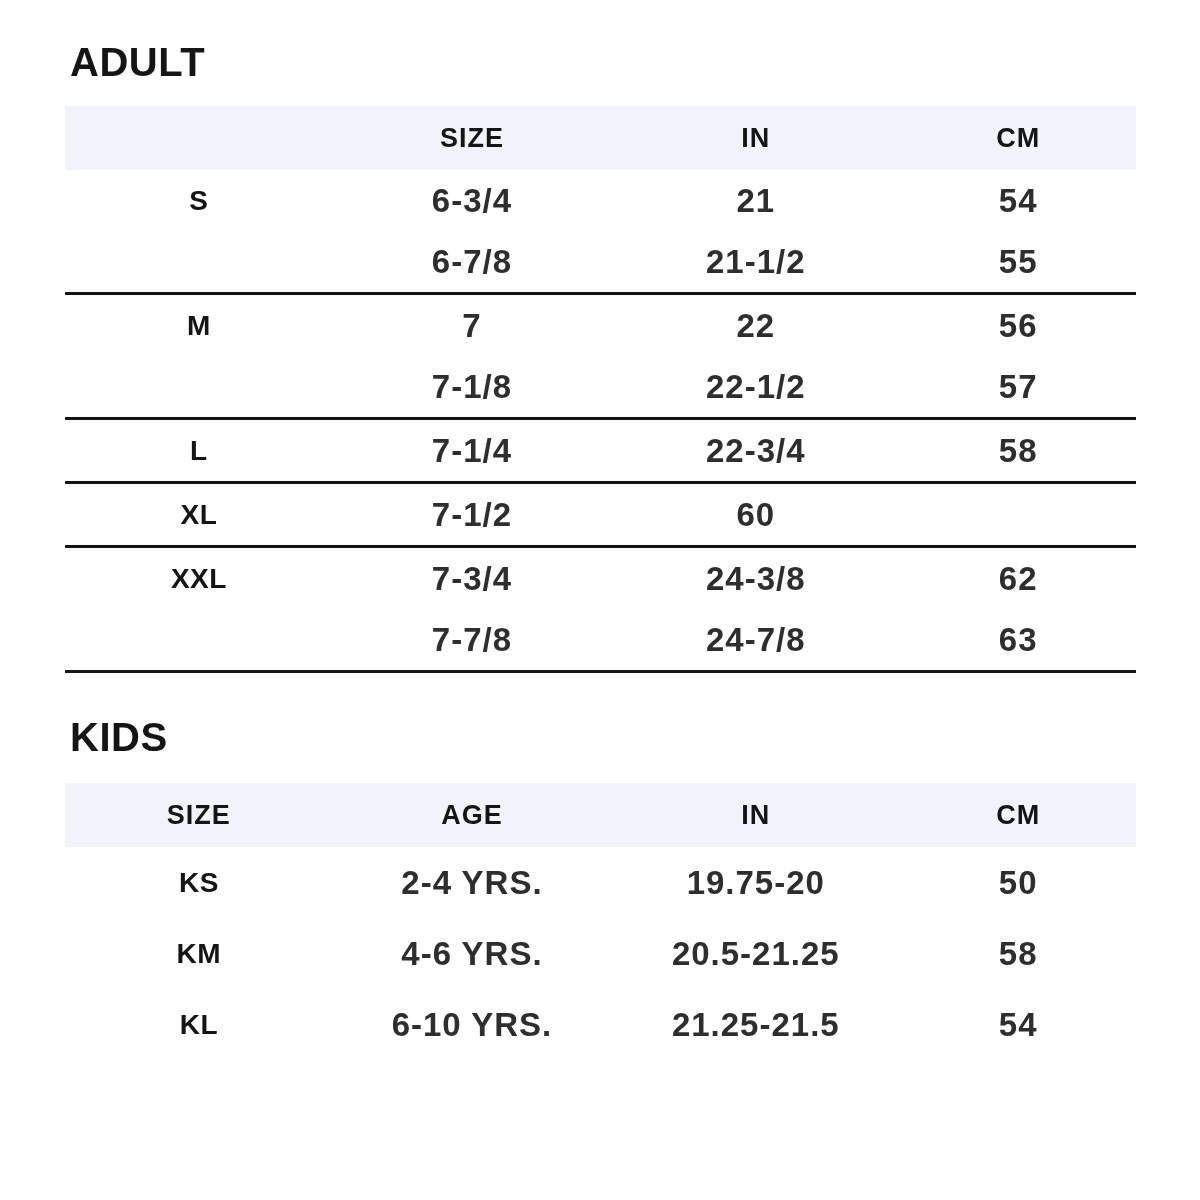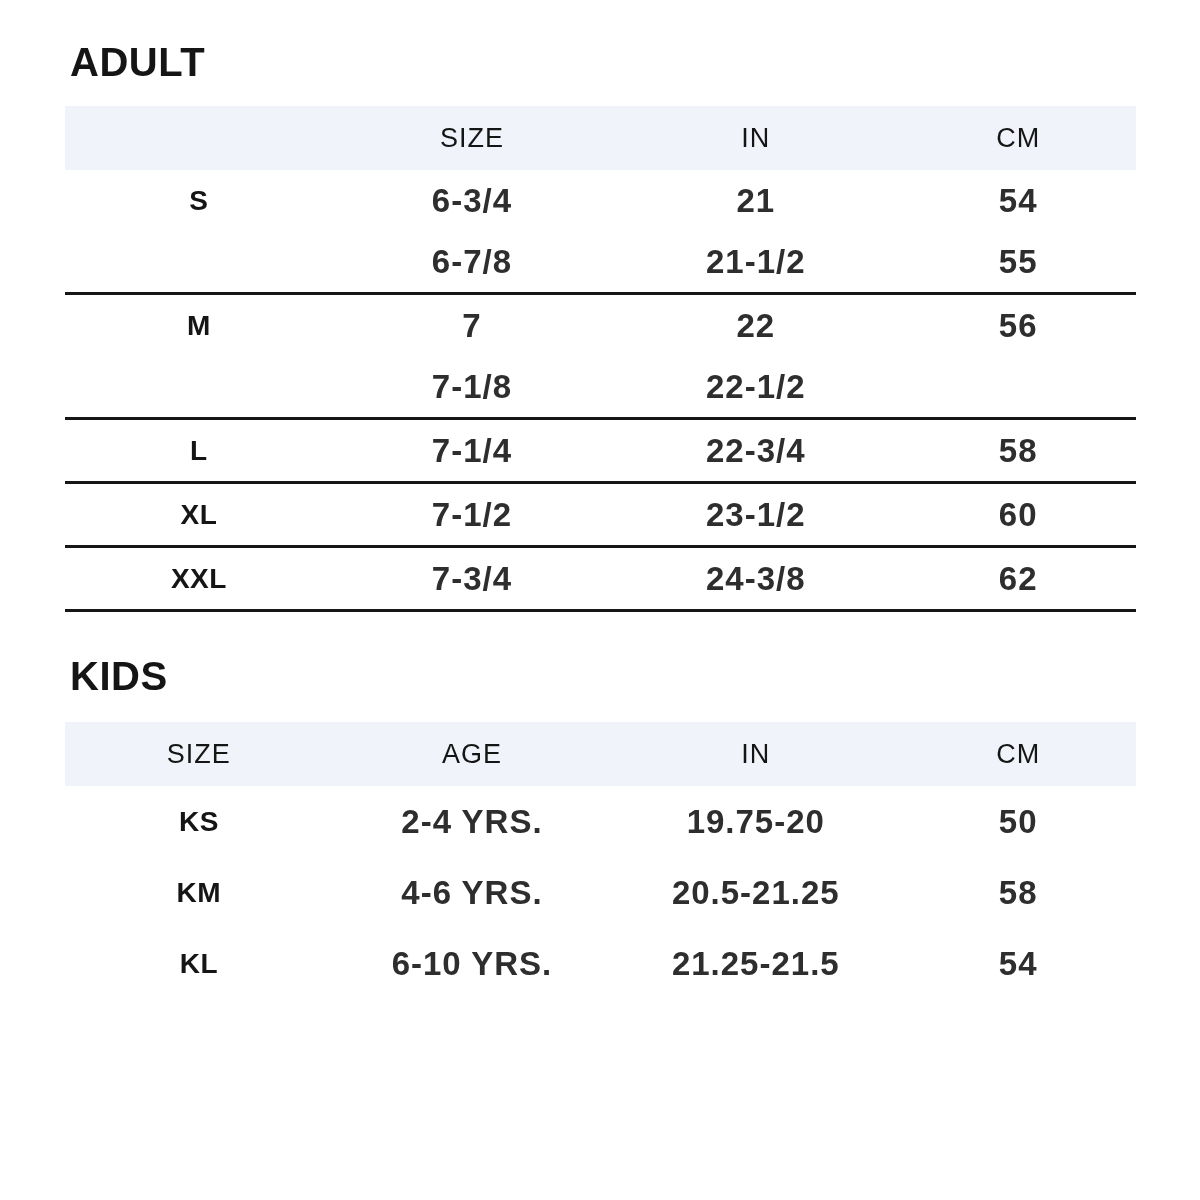--- a/index.html
+++ b/index.html
@@ -29,21 +29,21 @@
     margin-top: 22px;
     height: 64px;
     background: #f0f3f9;
     display: grid;
     grid-template-columns: 25% 26% 27% 22%;
     align-items: center;
   }
   .hcell {
     text-align: center;
     font-size: 27px;
-    font-weight: 400;
+    font-weight: 700;
     letter-spacing: 1px;
     color: #151515;
   }
   .trow {
     display: grid;
     grid-template-columns: 25% 26% 27% 22%;
     align-items: center;
     height: 61px;
   }
   .kids-body .trow {
@@ -109,44 +109,50 @@
           <div class="trow">
             <div class="cell label">M</div>
             <div class="cell value">7</div>
             <div class="cell value">22</div>
             <div class="cell value">56</div>
           </div>
           <div class="trow">
             <div class="cell label"></div>
             <div class="cell value">7-1/8</div>
             <div class="cell value">22-1/2</div>
+            <div class="cell value">57</div>
           </div>
         </div>
         <div class="group">
           <div class="trow">
             <div class="cell label">L</div>
             <div class="cell value">7-1/4</div>
             <div class="cell value">22-3/4</div>
             <div class="cell value">58</div>
           </div>
         </div>
         <div class="group">
           <div class="trow">
             <div class="cell label">XL</div>
             <div class="cell value">7-1/2</div>
-            <div class="cell value">23-1/2</div>
             <div class="cell value">60</div>
           </div>
         </div>
         <div class="group">
           <div class="trow">
             <div class="cell label">XXL</div>
             <div class="cell value">7-3/4</div>
             <div class="cell value">24-3/8</div>
             <div class="cell value">62</div>
+          </div>
+          <div class="trow">
+            <div class="cell label"></div>
+            <div class="cell value">7-7/8</div>
+            <div class="cell value">24-7/8</div>
+            <div class="cell value">63</div>
           </div>
         </div>
       </div>
   </section>
 
   <section class="kids-section">
     <h2 class="section-title">KIDS</h2>
 
     <div class="band">
       <div class="hcell">SIZE</div>

